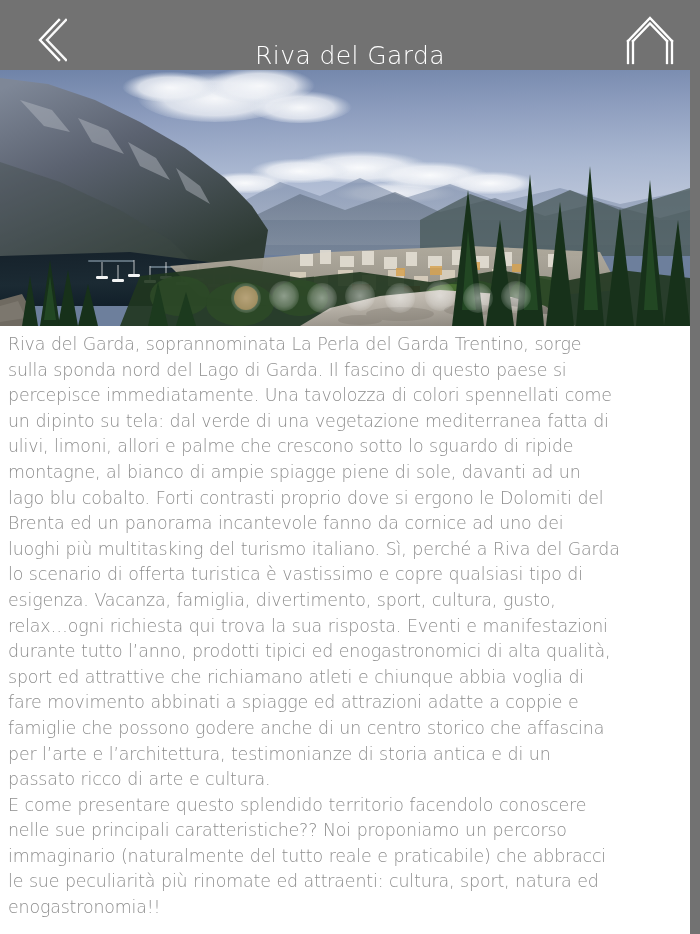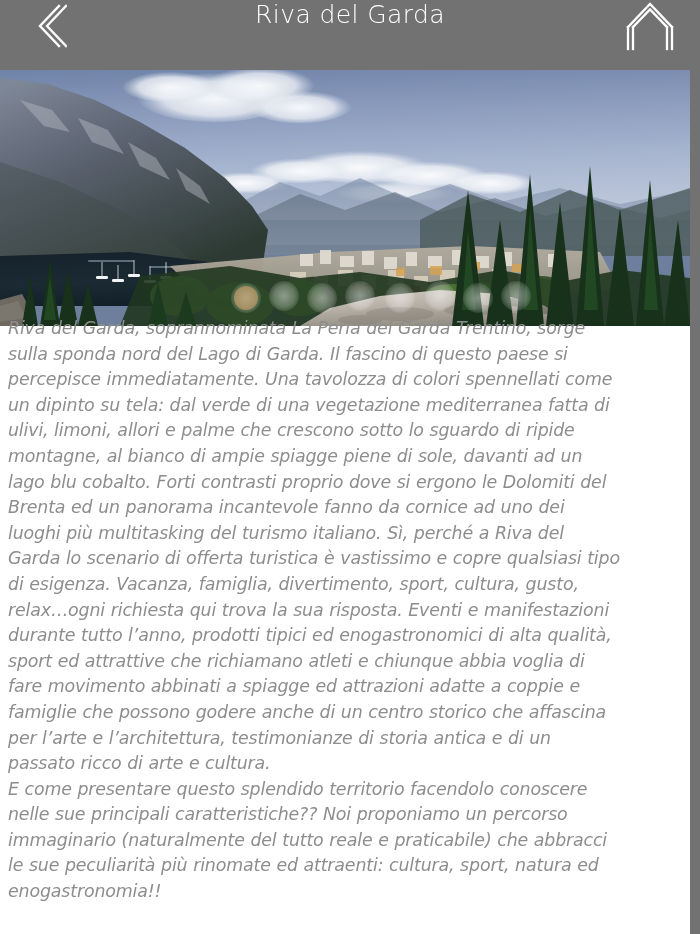--- a/index.html
+++ b/index.html
@@ -23,21 +23,21 @@
   }
 
   
   .header {
     position: absolute;
     top: 0; left: 0;
     width: 700px;
     height: 70px;
     background: #727272;
     display: flex;
-    align-items: flex-start;
+    align-items: flex-end;
     justify-content: space-between;
     box-sizing: border-box;
     padding: 0 22px;
     z-index: 5;
   }
   .hdr-btn {
     width: 56px;
     height: 56px;
     display: flex;
     align-items: center;
@@ -63,26 +63,25 @@
     width: 690px;
     height: 256px;
     overflow: hidden;
     background: #6d7f9c;
   }
   .photo svg { display: block; width: 690px; height: 256px; }
 
   
   .article {
     position: absolute;
-    top: 316px;
+    top: 332px;
     left: 0;
     width: 630px;
     box-sizing: border-box;
     padding: 0 10px 0 8px;
-    font-style: italic;
   }
   .article p {
     margin: 0;
     color: #8d8d8d;
     font-size: 17.4px;
     line-height: 25.6px;
     font-family: "DejaVu Sans", sans-serif;
     font-weight: 300;
     text-align: left;
     letter-spacing: -0.15px;

